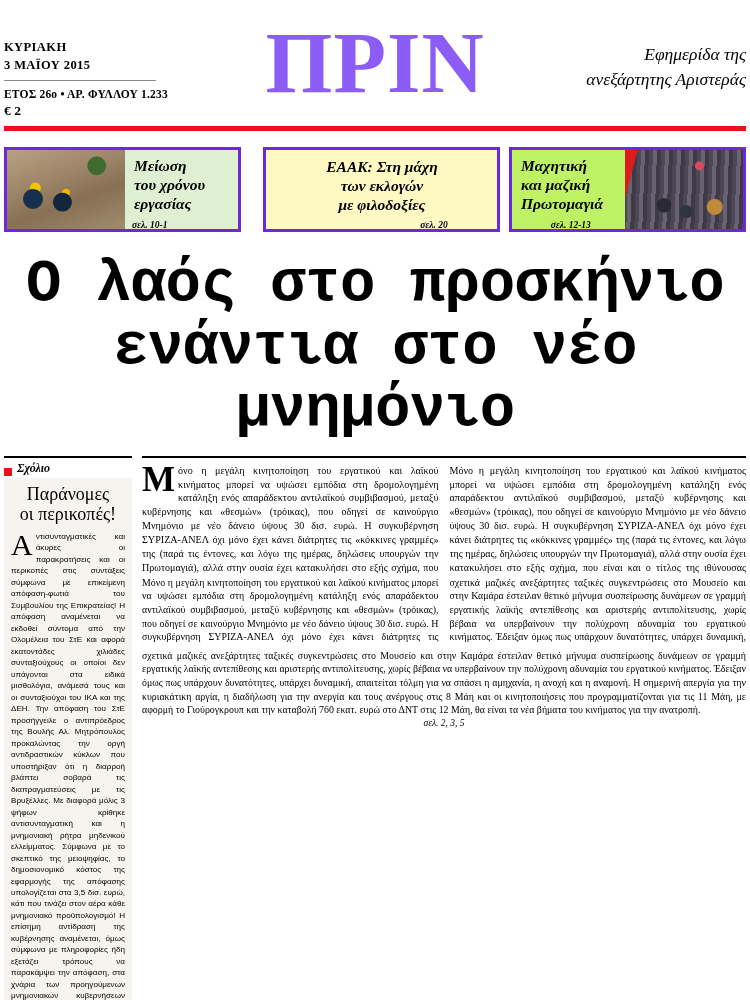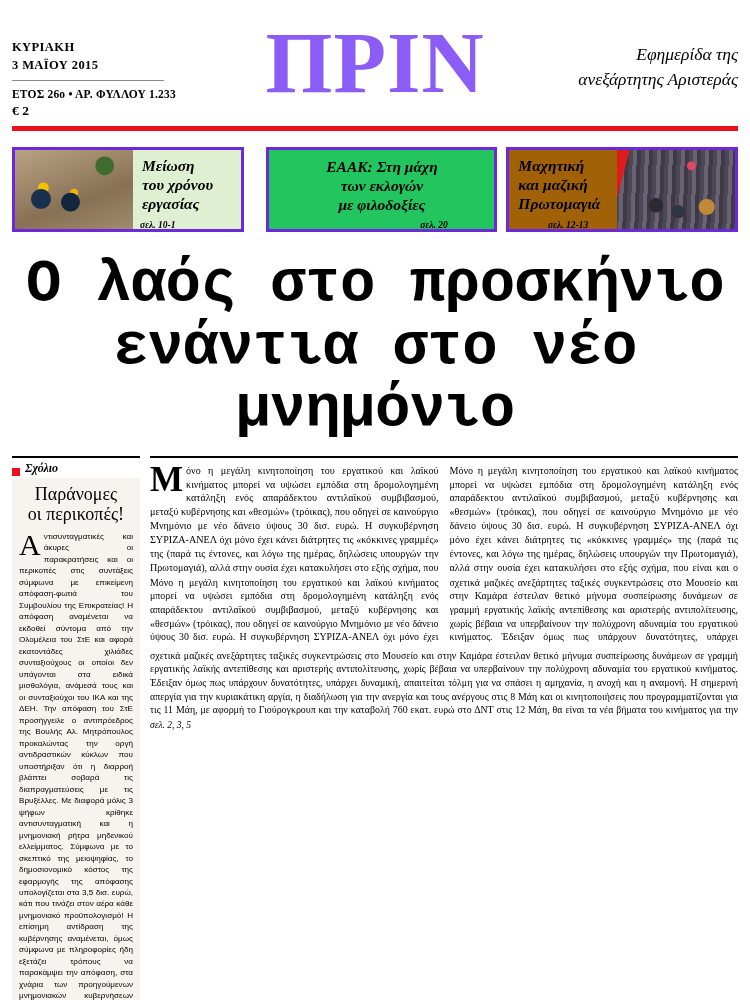--- a/index.html
+++ b/index.html
@@ -13,21 +13,21 @@
     font-family: "Liberation Serif", serif;
     color: #000;
     overflow: hidden;
     position: relative;
   }
   .page {
     width: 750px;
     height: 712px;
     position: relative;
     box-sizing: border-box;
-    padding: 0 12px;
+    padding: 0 4px;
   }
 
   
   .masthead {
     display: flex;
     align-items: flex-start;
     justify-content: space-between;
     padding-top: 30px;
     height: 92px;
   }
@@ -95,22 +95,22 @@
   }
   .teaser {
     flex: 1;
     display: flex;
     align-items: stretch;
     border: 3px solid #6d28d9;
     box-sizing: border-box;
     overflow: hidden;
   }
   .teaser.green { background: #dff0d2; }
-  .teaser.cream { background: #22c55e; justify-content: center; margin-left: 13px; }
-  .teaser.blue  { background: #a16207; }
+  .teaser.cream { background: #fef9c3; justify-content: center; margin-left: 13px; }
+  .teaser.blue  { background: #bef264; }
   .teaser-text {
     font-family: "Liberation Serif", serif;
     font-style: italic;
     font-weight: bold;
     font-size: 15.5px;
     line-height: 1.22;
     padding: 7px 8px 0 9px;
     white-space: pre-line;
     flex: 1;
   }
@@ -258,21 +258,21 @@
   }
   .wide-tail {
     font-family: "Liberation Serif", serif;
     font-size: 9.9px;
     line-height: 1.38;
     text-align: justify;
     margin-top: 5px;
   }
   .pageref {
     font-style: italic;
-    text-align: left;
+    text-align: center;
     font-size: 9.5px;
     margin-top: 1px;
   }
 </style>
 </head>
 <body>
 
 <div class="page">
 
   <div class="masthead">

